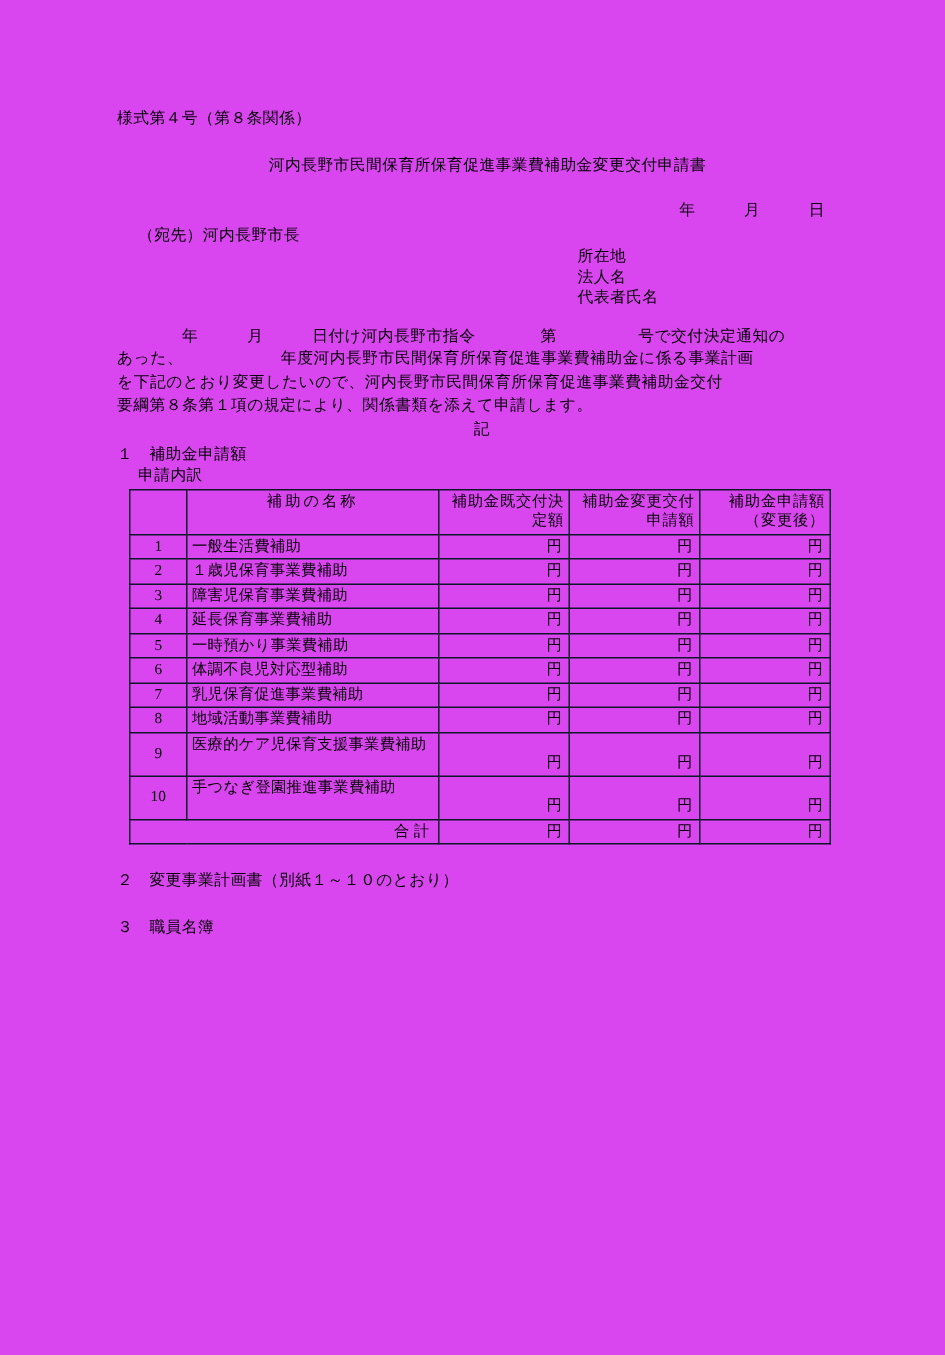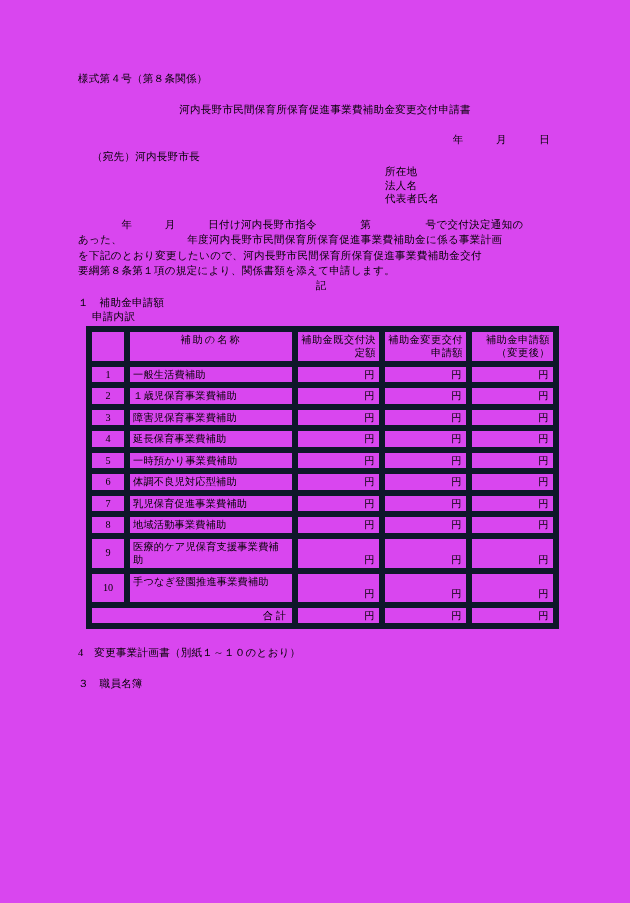--- a/index.html
+++ b/index.html
@@ -93,21 +93,21 @@
   .sec.spaced { margin-top: 17px; }
 
   
   table.grant {
     border-collapse: collapse;
     margin: 2px 0 0 8px;
     width: 467px;
     table-layout: fixed;
   }
   table.grant td, table.grant th {
-    border: 6px solid #0f172a;
+    border: 1px solid #0f172a;
     font-size: 10.2px;
     font-weight: normal;
     letter-spacing: 0.5px;
     padding: 1px 3px;
     line-height: 13.5px;
     vertical-align: top;
     white-space: pre-line;
   }
   col.c-no    { width: 38px;  }
   col.c-name  { width: 168px; }
@@ -263,17 +263,17 @@
         </tr>
         <tr class="r1">
           <td class="total" colspan="2">合計</td>
           <td class="yen">円</td>
           <td class="yen">円</td>
           <td class="yen">円</td>
         </tr>
       </tbody>
     </table>
 
-    <div class="sec spaced">4　変更事業計画書（別紙１～１０のとおり）</div>
+    <div class="sec spaced">２　変更事業計画書（別紙１～１０のとおり）</div>
     <div class="sec spaced">３　職員名簿</div>
 
   </div>
 </div>
 
 </body></html>

